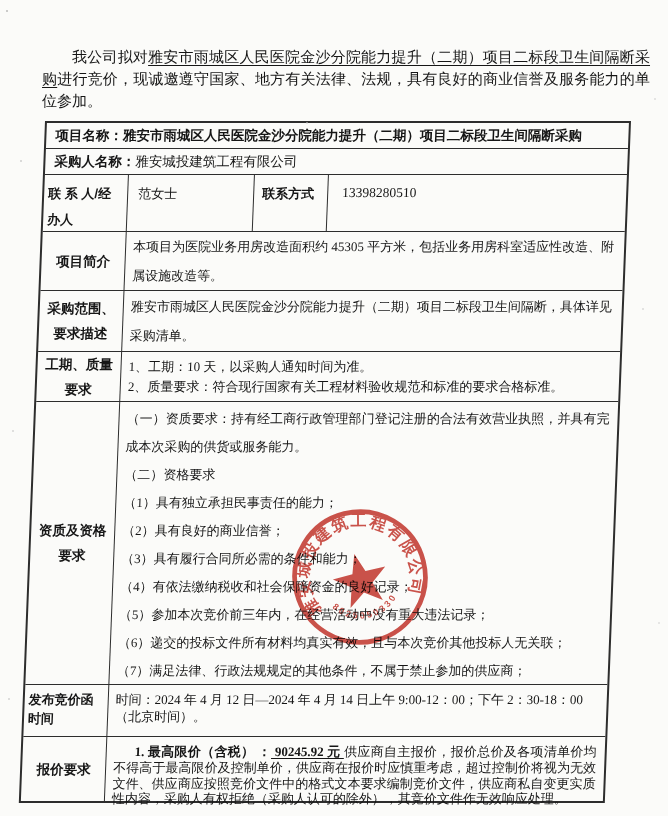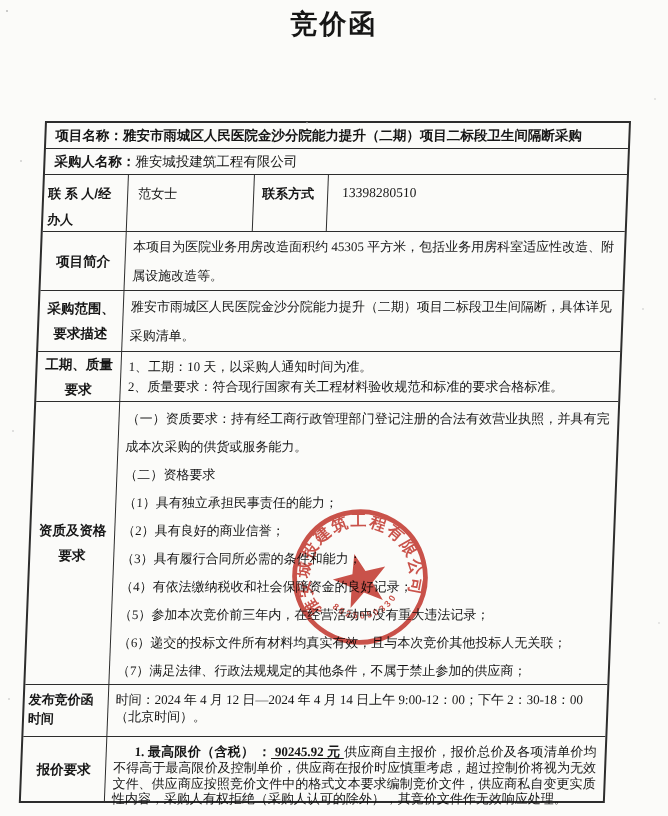--- a/index.html
+++ b/index.html
@@ -84,22 +84,22 @@
   .seal-company-text { font-family:"Liberation Sans", sans-serif; font-weight:bold;
     font-size:17px; letter-spacing:2px; fill:currentColor; }
   .seal-number-text { font-family:"Liberation Sans", sans-serif; font-weight:bold;
     font-size:9.5px; letter-spacing:2.8px; fill:currentColor; }
 </style>
 </head>
 <body>
 
 <div class="page">
 
-  <h1 class="title">竞价函</h1>
-
+
+  <p class="intro"><span>我公司拟对</span><u>雅安市雨城区人民医院金沙分院能力提升（二期）项目二标段卫生间隔断采购</u><span>进行竞价，现诚邀遵守国家、地方有关法律、法规，具有良好的商业信誉及服务能力的单位参加。</span></p>
 
   <div class="bid-table">
 
     <div class="t-row r1">
       <div class="cell full">
         <span class="lab-inline">项目名称：</span>
           <span class="val-inline">雅安市雨城区人民医院金沙分院能力提升（二期）项目二标段卫生间隔断采购</span>
       </div>
     </div>
 

